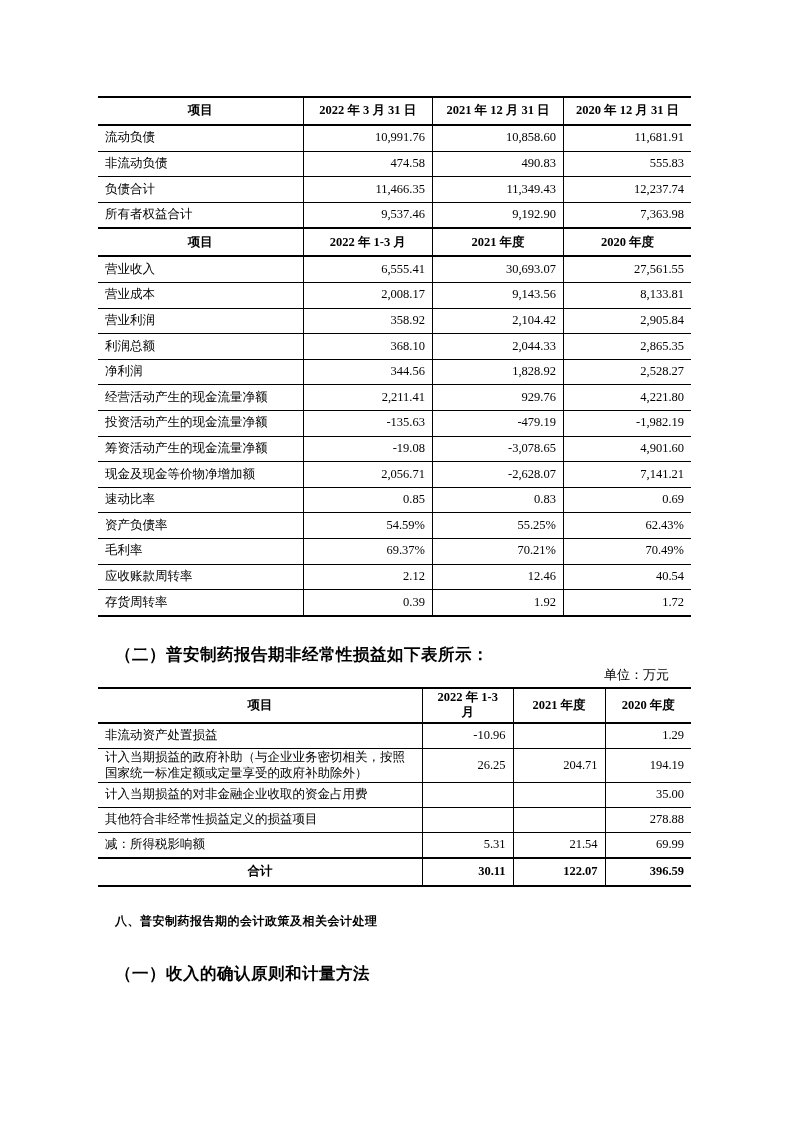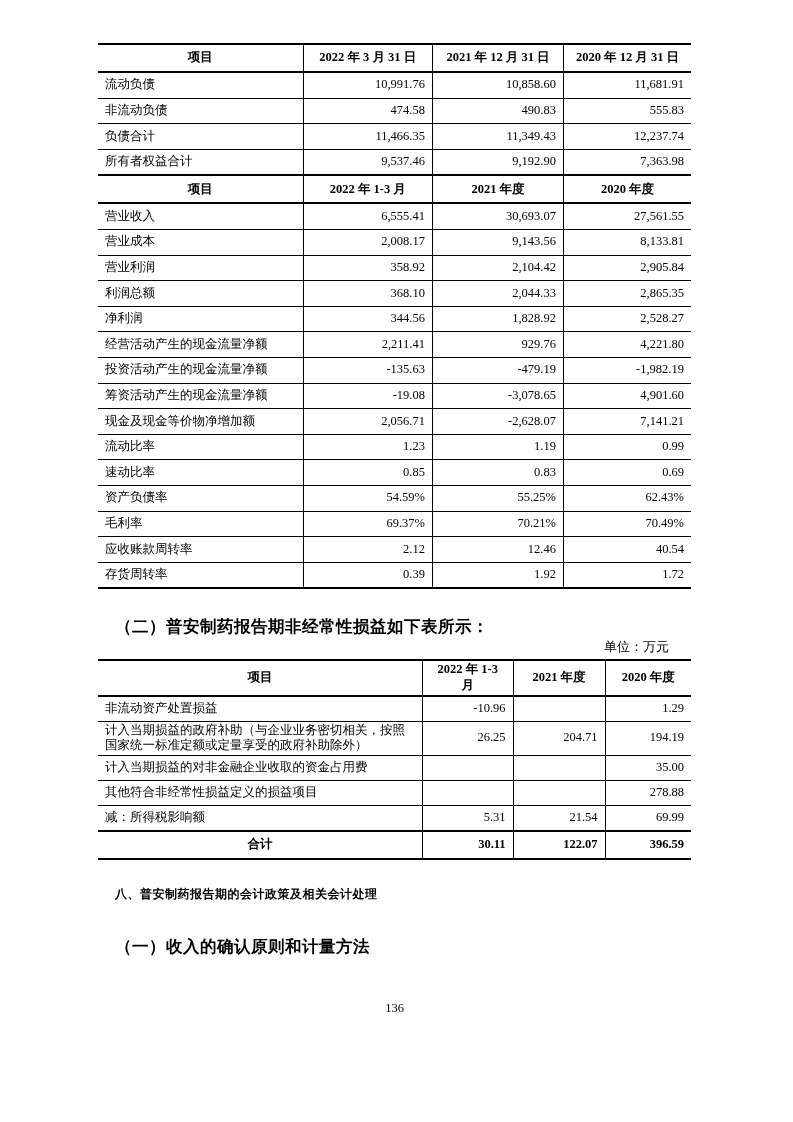--- a/index.html
+++ b/index.html
@@ -1,18 +1,18 @@
 <!DOCTYPE html>
 <html><head>
 <meta charset="utf-8">
 <style>
   html,body{margin:0;padding:0;background:#fff;}
   .page{
     width:793px;height:1122px;background:#fff;box-sizing:border-box;
-    padding:43px 102px 0 98px;overflow:hidden;
+    padding:96px 102px 0 98px;overflow:hidden;
     font-family:"Liberation Serif","DejaVu Serif",serif;color:#000;
   }
   table.fin{border-collapse:collapse;width:593px;table-layout:fixed;font-size:12.5px;}
   table.fin td{
     padding:1px 7px;vertical-align:middle;line-height:1.25;
     border-bottom:1px solid #000;overflow:hidden;
   }
   table.fin td:not(:first-child){border-left:1px solid #000;}
   
   tr.hdr td{
@@ -151,26 +151,20 @@
           <td class="c-num">-3,078.65</td>
           <td class="c-num">4,901.60</td>
         </tr>
         <tr>
           <td class="c-label">现金及现金等价物净增加额</td>
           <td class="c-num">2,056.71</td>
           <td class="c-num">-2,628.07</td>
           <td class="c-num">7,141.21</td>
         </tr>
         <tr>
-          <td class="c-label">流动比率</td>
-          <td class="c-num">1.23</td>
-          <td class="c-num">1.19</td>
-          <td class="c-num">0.99</td>
-        </tr>
-        <tr>
           <td class="c-label">速动比率</td>
           <td class="c-num">0.85</td>
           <td class="c-num">0.83</td>
           <td class="c-num">0.69</td>
         </tr>
         <tr>
           <td class="c-label">资产负债率</td>
           <td class="c-num">54.59%</td>
           <td class="c-num">55.25%</td>
           <td class="c-num">62.43%</td>
@@ -254,15 +248,14 @@
         <td class="c-num">122.07</td>
         <td class="c-num">396.59</td>
       </tr>
     </tbody>
   </table>
 
   <div class="h-big">八、普安制药报告期的会计政策及相关会计处理</div>
 
   <div class="h-sub h-sub2">（一）收入的确认原则和计量方法</div>
 
-  <div class="page-number">136</div>
 
 </div>
 
 </body></html>

